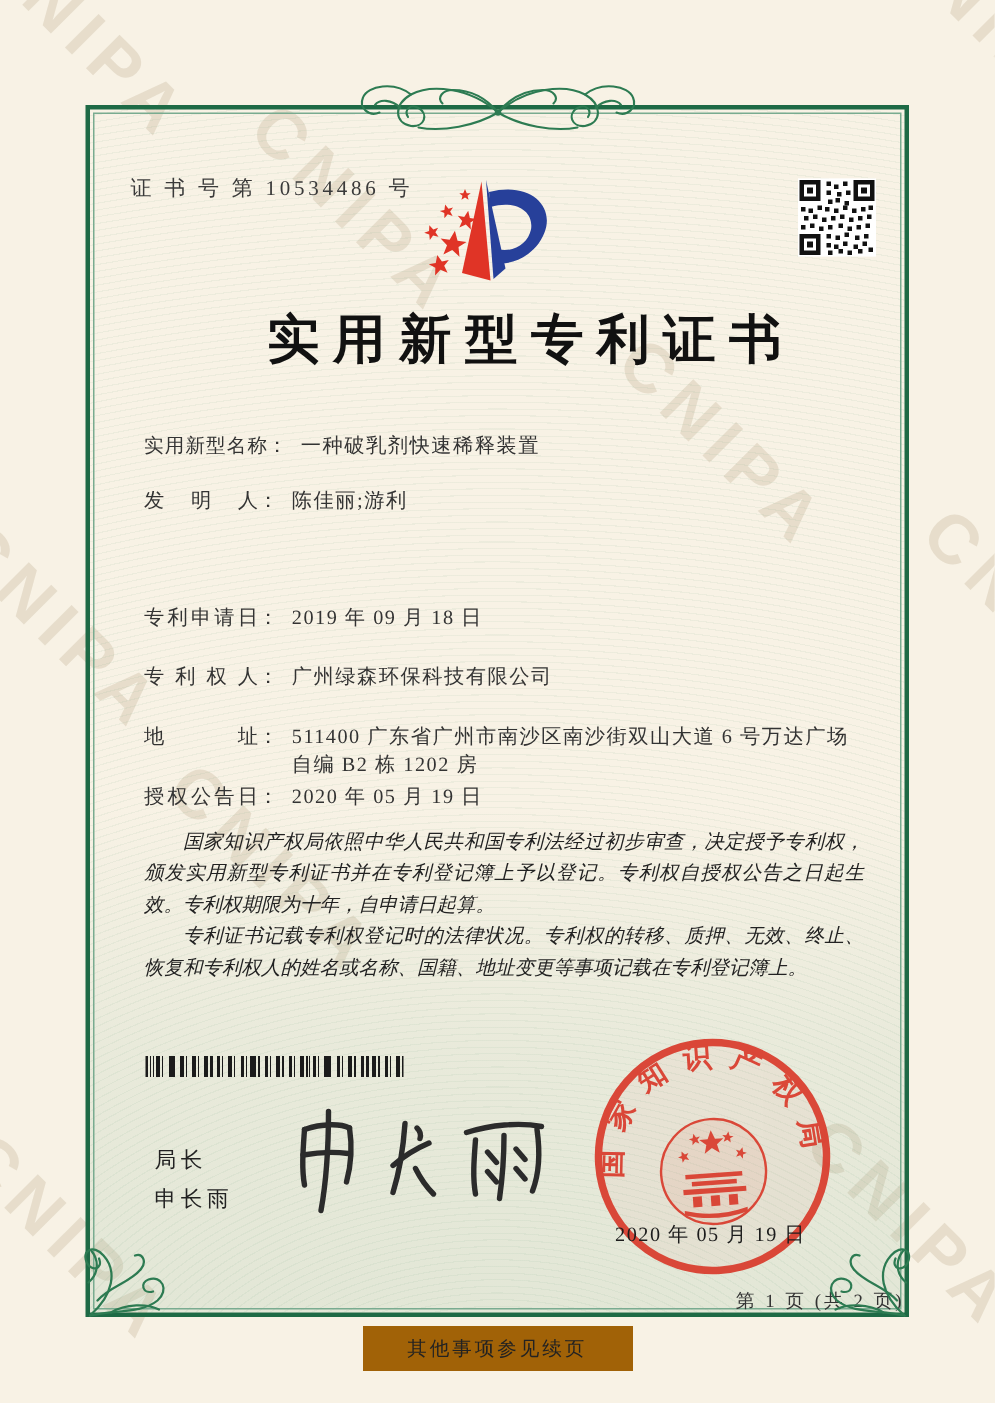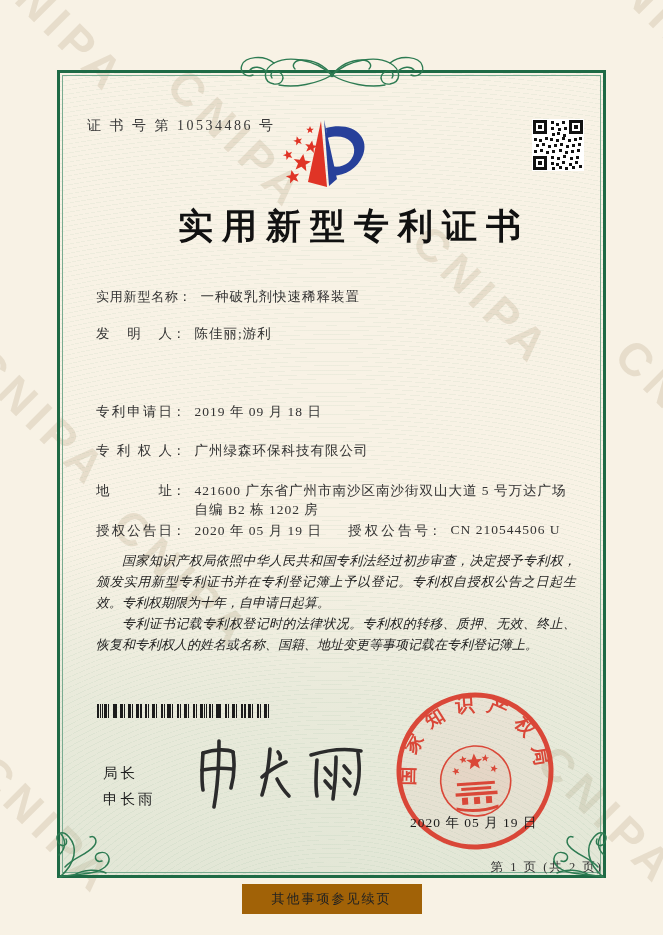--- a/index.html
+++ b/index.html
@@ -230,27 +230,24 @@
   <div class="frow" style="top:252px;">
     <span class="flabel">发明人</span><span class="fcolon">：</span><span class="fvalue">陈佳丽;游利</span>
   </div>
   <div class="frow" style="top:330px;">
     <span class="flabel">专利申请日</span><span class="fcolon">：</span><span class="fvalue">2019 年 09 月 18 日</span>
   </div>
   <div class="frow" style="top:369px;">
     <span class="flabel">专利权人</span><span class="fcolon">：</span><span class="fvalue">广州绿森环保科技有限公司</span>
   </div>
   <div class="frow" style="top:408px;line-height:19px;">
-    <span class="flabel">地址</span><span class="fcolon">：</span><span class="fvalue"><span>421600 广东省广州市南沙区南沙街双山大道 5 号万达广场</span><span class="line2">自编 B2 栋 1202 房</span></span>
+    <span class="flabel">地址</span><span class="fcolon">：</span><span class="fvalue"><span>511400 广东省广州市南沙区南沙街双山大道 6 号万达广场</span><span class="line2">自编 B2 栋 1202 房</span></span>
   </div>
   <div class="frow" style="top:449px;">
     <span class="flabel">授权公告日</span><span class="fcolon">：</span><span class="fvalue">2020 年 05 月 19 日</span>
-    <span class="grant-no">
-      <span class="flabel">授权公告号</span><span class="fcolon">：</span><span class="fvalue">CN 210544506 U</span>
-    </span>
   </div>
 
   <div class="paras">
     <p>国家知识产权局依照中华人民共和国专利法经过初步审查，决定授予专利权，颁发实用新型专利证书并在专利登记簿上予以登记。专利权自授权公告之日起生效。专利权期限为十年，自申请日起算。</p>
     <p>专利证书记载专利权登记时的法律状况。专利权的转移、质押、无效、终止、恢复和专利权人的姓名或名称、国籍、地址变更等事项记载在专利登记簿上。</p>
   </div>
 
   <div class="barcode"></div>
 
   <div class="signer-title">局长</div>

